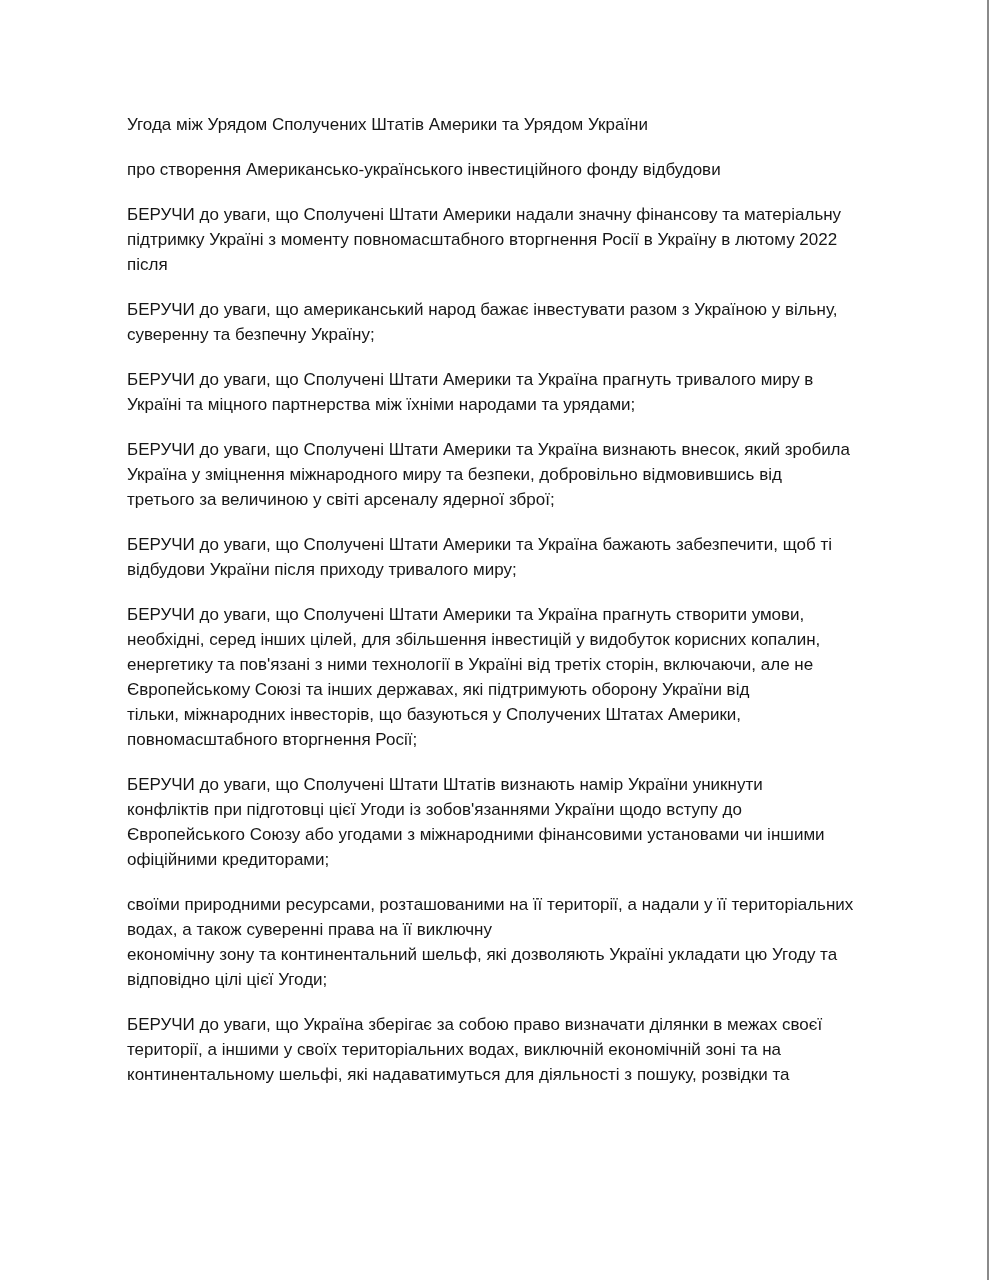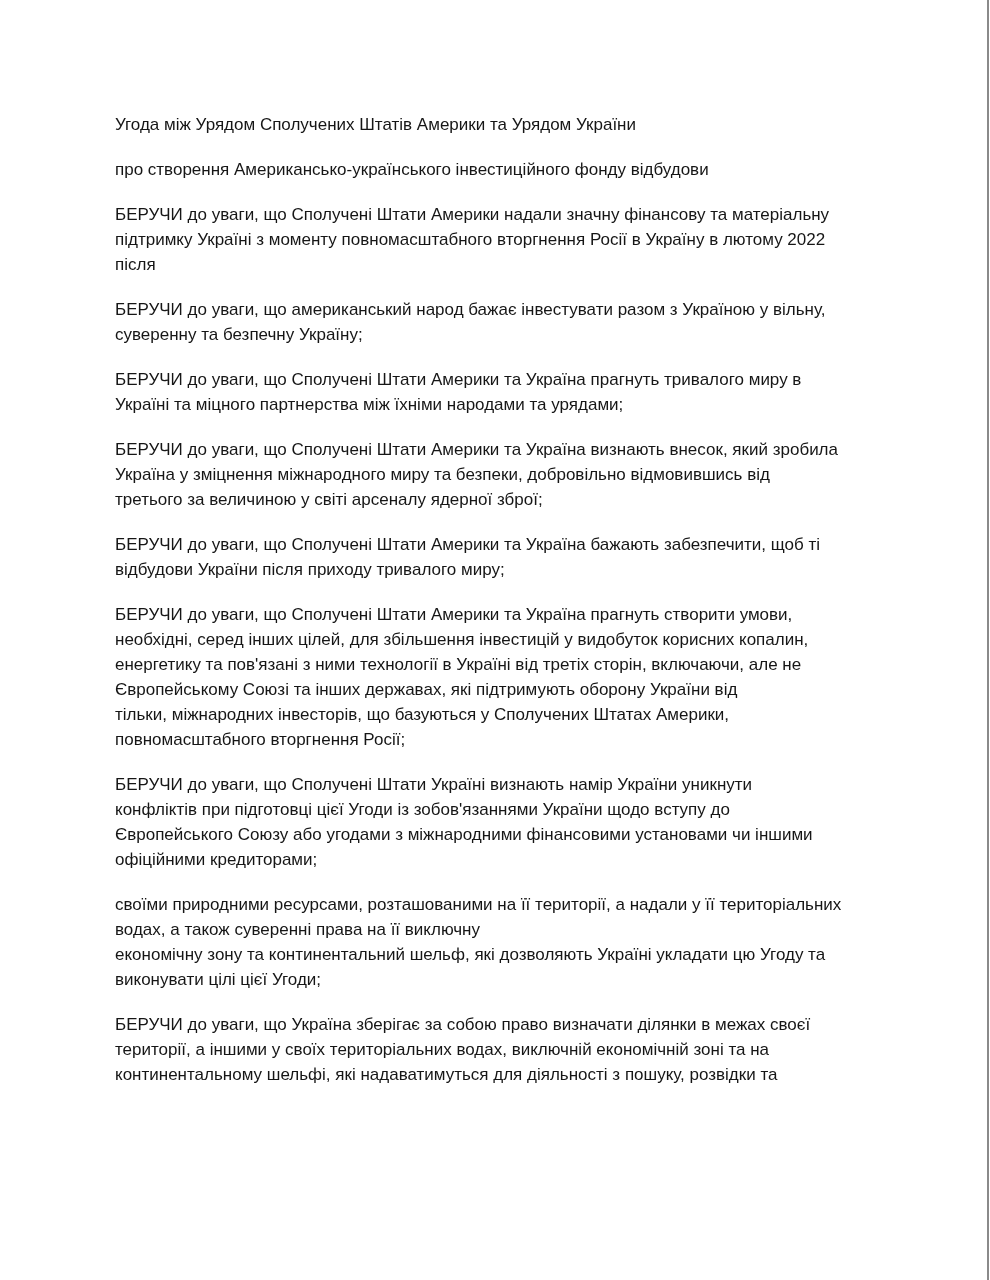--- a/index.html
+++ b/index.html
@@ -22,21 +22,21 @@
     height: 1280px;
     box-sizing: border-box;
     padding: 112px 95px 0 115px;
     font-family: "Liberation Sans", "DejaVu Sans", sans-serif;
     font-size: 17px;
     line-height: 25px;
     color: #161616;
     -webkit-font-smoothing: antialiased;
   }
   .para {
-    margin: 0 0 20px 0;
+    margin: 0 0 20px 12px;
   }
   .line {
     white-space: pre;
   }
   .edge-line {
     position: absolute;
     top: 0;
     left: 987px;
     width: 2px;
     height: 1280px;
@@ -79,30 +79,30 @@
         </div>
         <div class="para">
           <div class="line">БЕРУЧИ до уваги, що Сполучені Штати Америки та Україна прагнуть створити умови,</div>
           <div class="line">необхідні, серед інших цілей, для збільшення інвестицій у видобуток корисних копалин,</div>
           <div class="line">енергетику та пов'язані з ними технології в Україні від третіх сторін, включаючи, але не</div>
           <div class="line">Європейському Союзі та інших державах, які підтримують оборону України від</div>
           <div class="line">тільки, міжнародних інвесторів, що базуються у Сполучених Штатах Америки,</div>
           <div class="line">повномасштабного вторгнення Росії;</div>
         </div>
         <div class="para">
-          <div class="line">БЕРУЧИ до уваги, що Сполучені Штати Україні визнають намір України уникнути</div>
+          <div class="line">БЕРУЧИ до уваги, що Сполучені Штати Штатів визнають намір України уникнути</div>
           <div class="line">конфліктів при підготовці цієї Угоди із зобов'язаннями України щодо вступу до</div>
           <div class="line">Європейського Союзу або угодами з міжнародними фінансовими установами чи іншими</div>
           <div class="line">офіційними кредиторами;</div>
         </div>
         <div class="para">
           <div class="line">своїми природними ресурсами, розташованими на її території, а надали у її територіальних</div>
           <div class="line">водах, а також суверенні права на її виключну</div>
           <div class="line">економічну зону та континентальний шельф, які дозволяють Україні укладати цю Угоду та</div>
-          <div class="line">виконувати цілі цієї Угоди;</div>
+          <div class="line">відповідно цілі цієї Угоди;</div>
         </div>
         <div class="para">
           <div class="line">БЕРУЧИ до уваги, що Україна зберігає за собою право визначати ділянки в межах своєї</div>
           <div class="line">території, а іншими у своїх територіальних водах, виключній економічній зоні та на</div>
           <div class="line">континентальному шельфі, які надаватимуться для діяльності з пошуку, розвідки та</div>
         </div>
       </div>
   </div>
   <div class="edge-line" style="background: rgb(138, 138, 138);"></div>
 </div>

